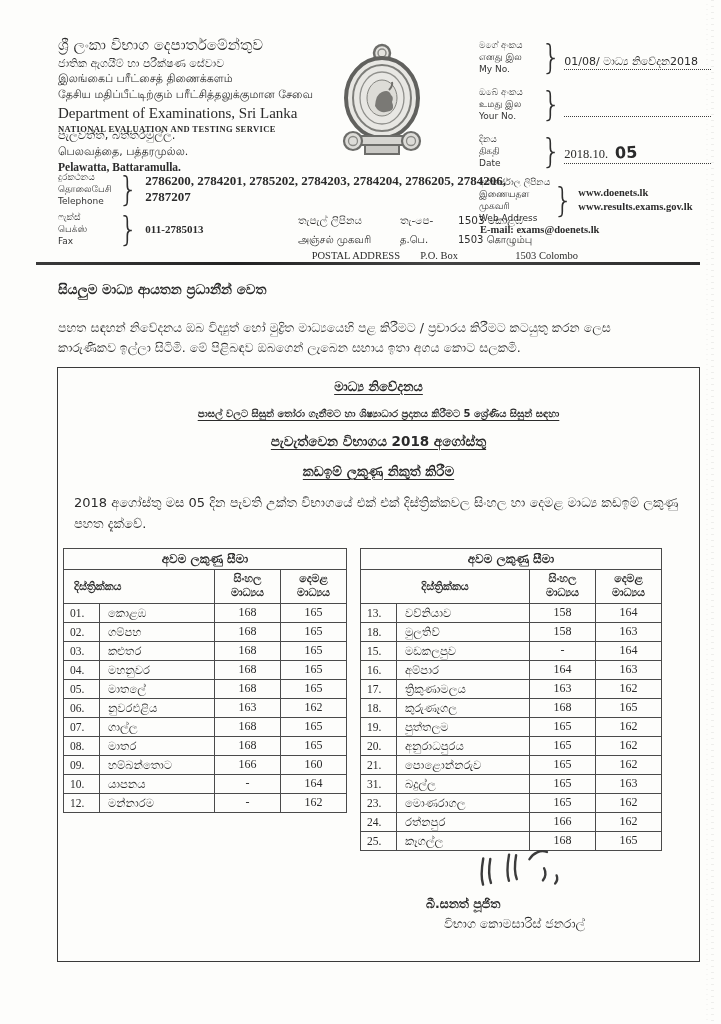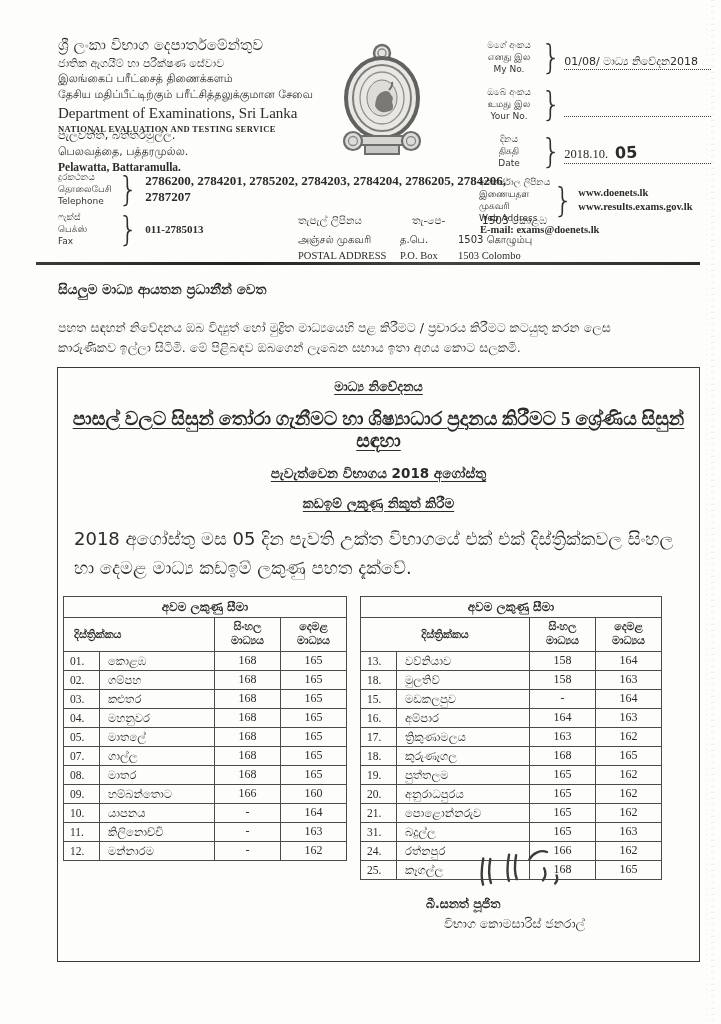--- a/index.html
+++ b/index.html
@@ -24,21 +24,21 @@
   .addr-si { font-size:11.5px; line-height:1.5; }
   .addr-ta { font-size:11px; line-height:1.5; }
   .addr-en { font-size:11.5px; font-weight:bold; font-family:"Liberation Serif",serif; }
 
   
   .emblem { position:absolute; left:337px; top:40px; width:90px; height:122px; }
 
   
   .ref-block { position:absolute; left:479px; top:38px; width:232px; }
   .ref-group { display:flex; align-items:center; margin-bottom:9px; }
-  .ref-labels { width:60px; font-size:9px; line-height:1.35; color:#333;text-align:center; }
+  .ref-labels { width:60px; font-size:9px; line-height:1.35; color:#333; }
   .brace { font-size:32px; font-weight:200; color:#2e2e2e; margin:0 3px 0 2px;
            transform:scaleY(1.05); font-family:"DejaVu Sans",sans-serif; }
   .ref-value { flex:1; min-height:26px; display:flex; align-items:flex-end; }
   .ref-value-inner { width:100%; border-bottom:1.6px dotted #3c3c3c; padding-bottom:1px;
                      font-size:11px; white-space:nowrap; }
   .date-printed { font-family:"Liberation Serif",serif; font-size:12.5px; }
   .date-hand { font-size:16px; font-weight:bold; display:inline-block; transform:rotate(-3deg);
                margin-left:3px; font-family:"DejaVu Sans",sans-serif; }
 
   
@@ -46,47 +46,47 @@
   .contact-labels { width:58px; font-size:9px; line-height:1.35; color:#333; }
   .tel-numbers { font-size:13px; font-weight:bold; font-family:"Liberation Serif",serif;
                  width:400px; margin-left:4px; }
   .fax-group { position:absolute; left:58px; top:210px; display:flex; align-items:center; }
   .fax-number { font-size:11px; font-weight:bold; font-family:"Liberation Serif",serif; margin-left:4px; }
   .postal-block { position:absolute; left:298px; top:212px; font-size:10px; }
   .postal-row { display:flex; line-height:1.55; }
   .postal-row .p1 { width:102px; }
   .postal-row .p2 { width:58px; }
   .postal-row .p3 { width:120px; }
-  .postal-si { font-size:10.5px; margin-bottom:4px;gap:12px; }
+  .postal-si { font-size:10.5px; margin-bottom:4px; }
   .postal-ta { font-size:10px; }
-  .postal-en { font-family:"Liberation Serif",serif; font-size:10.5px; }
+  .postal-en { font-family:"Liberation Serif",serif; font-size:10.5px;text-align:right; }
   .web-group { position:absolute; left:479px; top:176px; display:flex; align-items:center; }
   .web-labels { width:72px; font-size:9px; line-height:1.35; }
   .web-urls { font-size:10.5px; font-weight:bold; font-family:"Liberation Serif",serif; line-height:1.35; margin-left:2px;}
   .email-line { position:absolute; left:480px; top:224px; font-size:10.5px; font-weight:bold;
                 font-family:"Liberation Serif",serif; }
 
   .divider { position:absolute; left:36px; top:262px; width:664px; height:3px;
              background:linear-gradient(90deg,#3a3a3a 0%,#222 30%,#444 60%,#2c2c2c 100%); }
 
   
   .salutation { position:absolute; left:58px; top:281px; font-size:13.5px; font-weight:600; }
   .request-para { position:absolute; left:58px; top:318px; width:608px; font-size:12.5px; line-height:1.6; }
 
   
   .notice-box { position:absolute; left:57px; top:367px; width:643px; height:595px;
                 border:1.6px solid #3a3a3a; background:transparent; }
   .notice-headings { padding-top:11px; text-align:center; }
   .nh { font-weight:bold; text-decoration:underline; text-underline-offset:3px;
         text-decoration-thickness:1.2px; margin-bottom:13px; }
   .nh1 { font-size:13px; }
-  .nh2 { font-size:19px; padding:0 14px;font-family:Liberation Serif, serif; }
+  .nh2 { font-size:10px; padding:0 14px; }
   .nh3 { font-size:13.5px; }
   .nh4 { font-size:13.5px; }
-  .notice-intro { margin:3px 20px 0 16px; font-size:18px; line-height:1.6; }
+  .notice-intro { margin:3px 20px 0 16px; font-size:13px; line-height:1.6; }
 
   
   .tables-wrap { display:flex; margin:13px 4px 0 5px; align-items:flex-start; }
   table.cutoff { border-collapse:collapse; background:transparent; }
   table.cutoff th, table.cutoff td { border:1px solid #4a4a4a; }
   .t-left { width:284px; margin-right:13px; }
   .t-right { width:302px; }
   .span-head { font-size:12px; font-weight:600; text-align:center; height:21px; }
   .col-head th { height:34px; font-weight:600; font-size:11px; }
   .dist-head { text-align:left; padding-left:10px; font-size:11.5px; }
@@ -295,20 +295,26 @@
               <td class="c2">168</td>
               <td class="c3">165</td>
             </tr>
             <tr>
               <td class="c0">05.</td>
               <td class="c1">මාතලේ</td>
               <td class="c2">168</td>
               <td class="c3">165</td>
             </tr>
             <tr>
+              <td class="c0">06.</td>
+              <td class="c1">නුවරඑළිය</td>
+              <td class="c2">163</td>
+              <td class="c3">162</td>
+            </tr>
+            <tr>
               <td class="c0">07.</td>
               <td class="c1">ගාල්ල</td>
               <td class="c2">168</td>
               <td class="c3">165</td>
             </tr>
             <tr>
               <td class="c0">08.</td>
               <td class="c1">මාතර</td>
               <td class="c2">168</td>
               <td class="c3">165</td>
@@ -317,26 +323,20 @@
               <td class="c0">09.</td>
               <td class="c1">හම්බන්තොට</td>
               <td class="c2">166</td>
               <td class="c3">160</td>
             </tr>
             <tr>
               <td class="c0">10.</td>
               <td class="c1">යාපනය</td>
               <td class="c2">-</td>
               <td class="c3">164</td>
-            </tr>
-            <tr>
-              <td class="c0">11.</td>
-              <td class="c1">කිලිනොච්චි</td>
-              <td class="c2">-</td>
-              <td class="c3">163</td>
             </tr>
             <tr>
               <td class="c0">12.</td>
               <td class="c1">මන්නාරම</td>
               <td class="c2">-</td>
               <td class="c3">162</td>
             </tr>
           </tbody>
       </table>
 
@@ -404,20 +404,26 @@
               <td class="c0">21.</td>
               <td class="c1">පොළොන්නරුව</td>
               <td class="c2">165</td>
               <td class="c3">162</td>
             </tr>
             <tr>
               <td class="c0">31.</td>
               <td class="c1">බදුල්ල</td>
               <td class="c2">165</td>
               <td class="c3">163</td>
+            </tr>
+            <tr>
+              <td class="c0">23.</td>
+              <td class="c1">මොණරාගල</td>
+              <td class="c2">165</td>
+              <td class="c3">162</td>
             </tr>
             <tr>
               <td class="c0">24.</td>
               <td class="c1">රත්නපුර</td>
               <td class="c2">166</td>
               <td class="c3">162</td>
             </tr>
             <tr>
               <td class="c0">25.</td>
               <td class="c1">කෑගල්ල</td>

